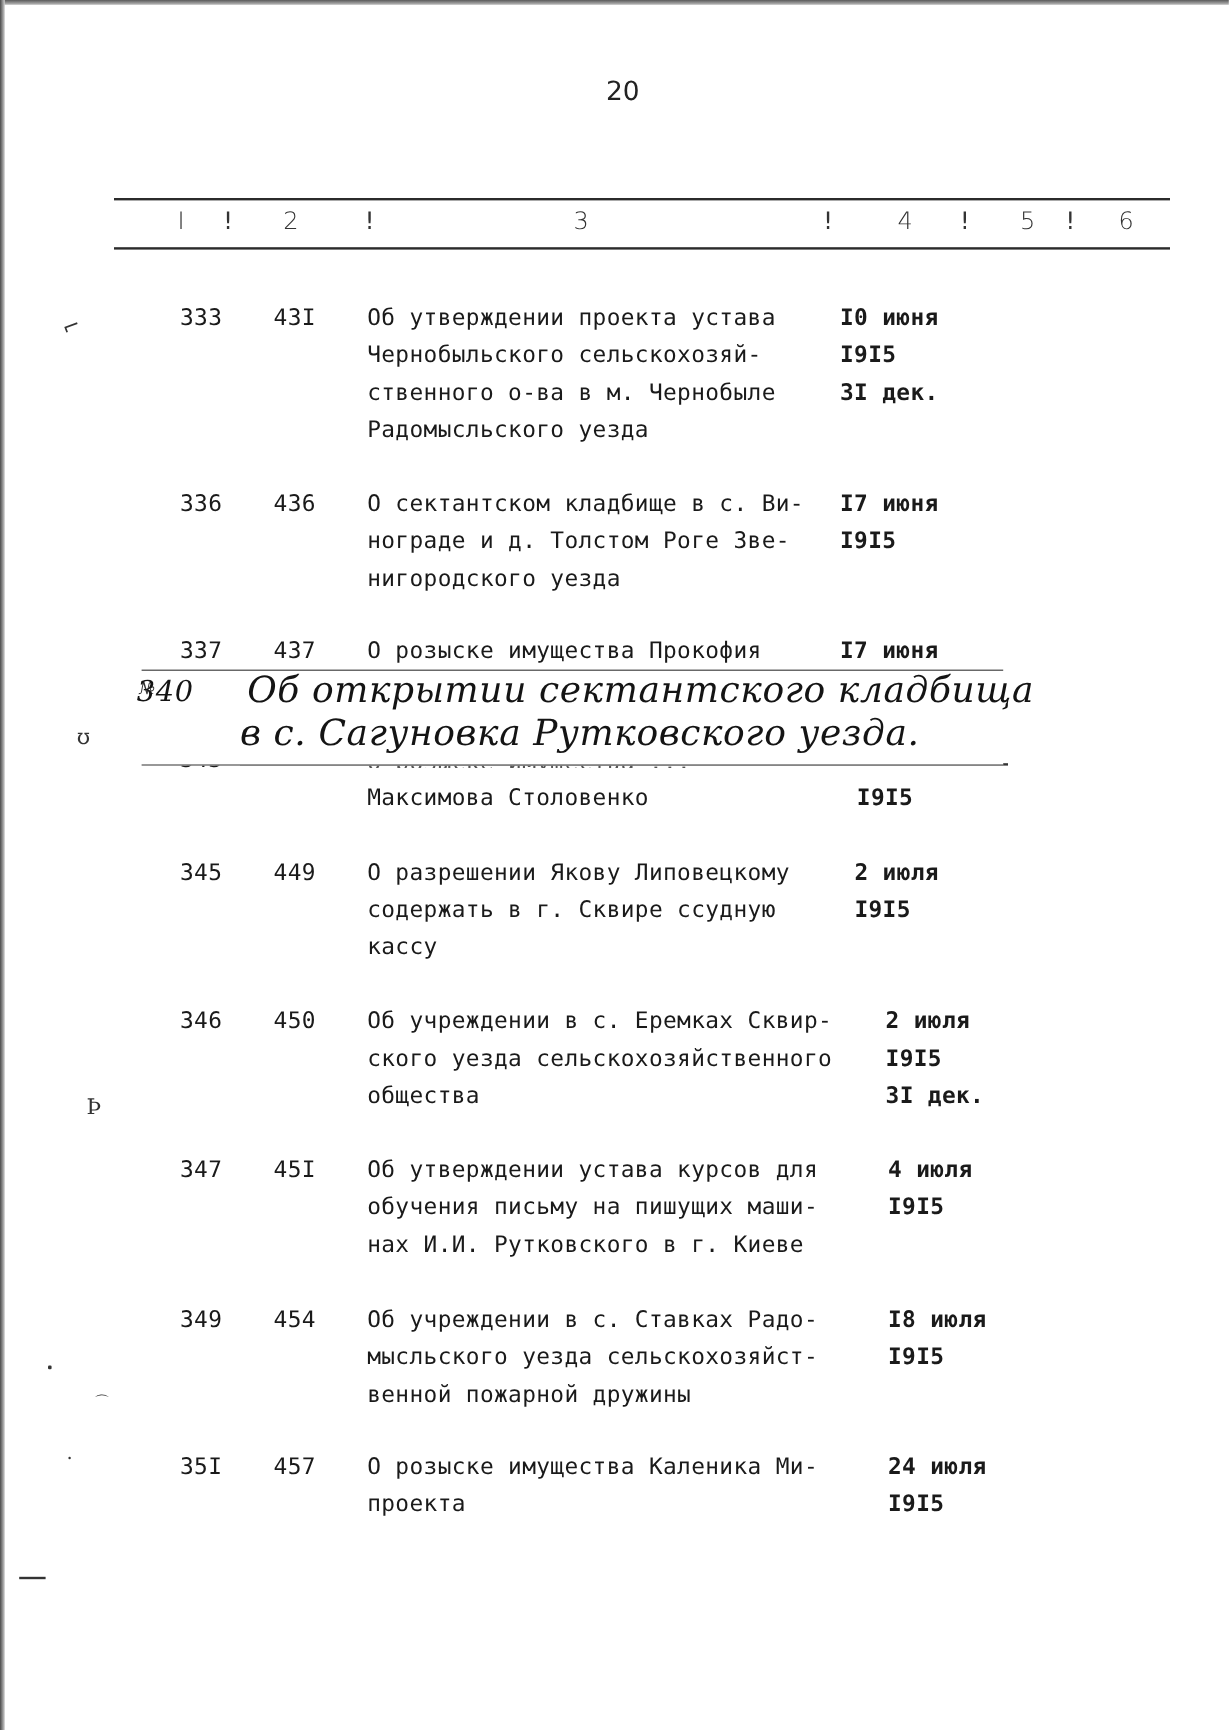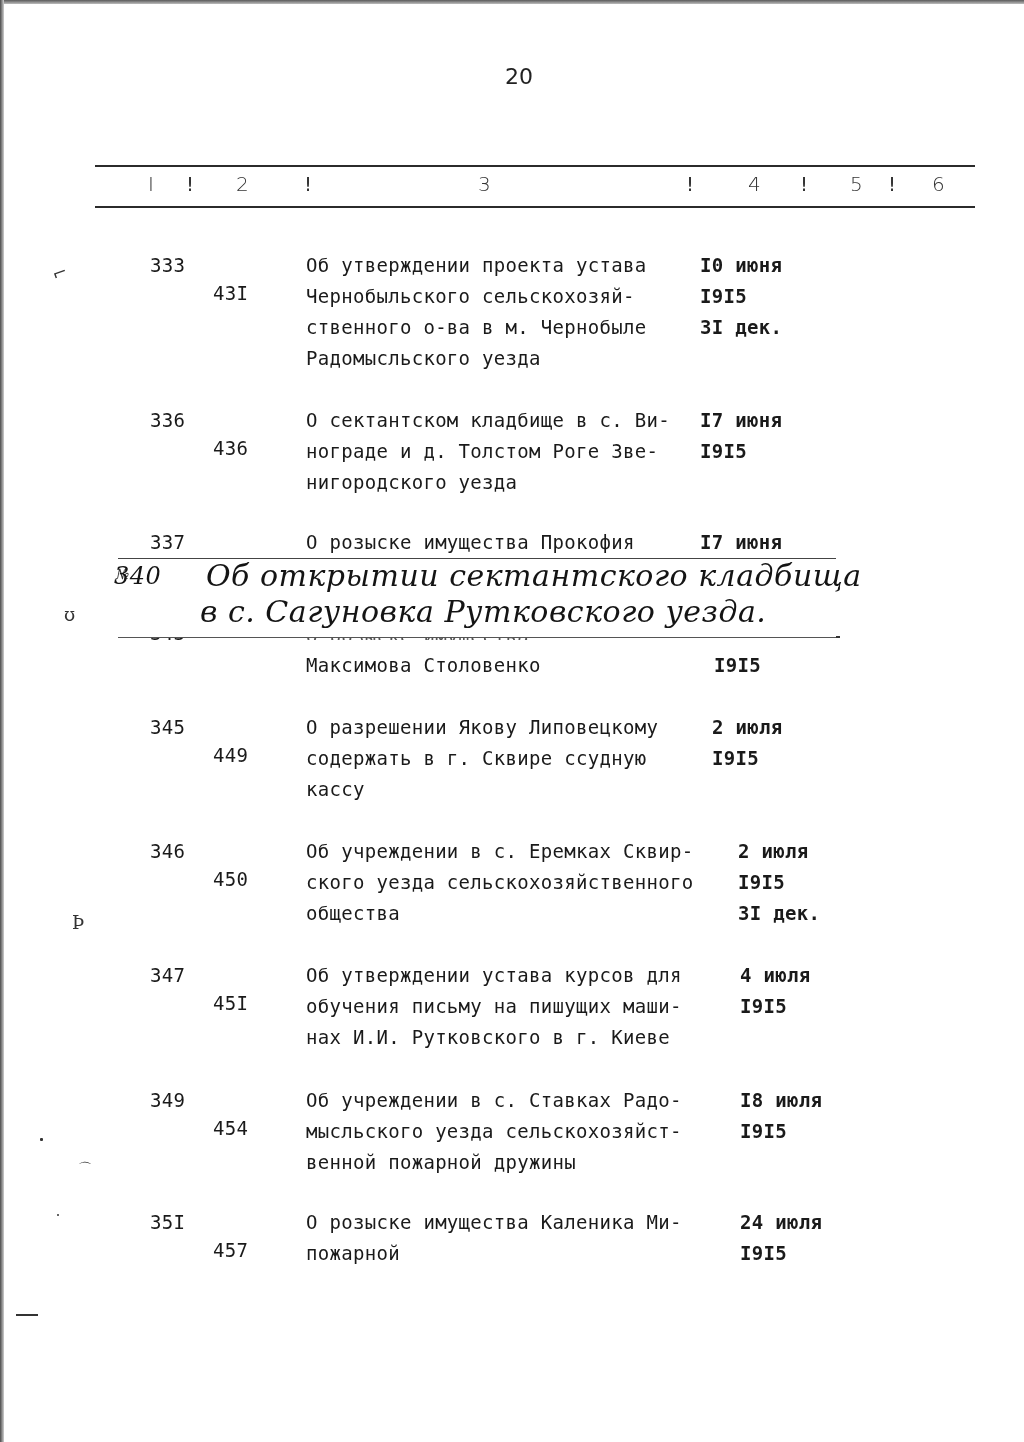--- a/index.html
+++ b/index.html
@@ -44,21 +44,21 @@
       font-family: "DejaVu Sans", sans-serif;
       font-size: 20px; color: #333;
     }
 
     .entry {
       position: absolute; left: 0; width: 1024px;
       font-size: 19px; line-height: 31px;
       letter-spacing: 0.3px;
     }
     .entry .num1 { position: absolute; left: 150px; top: 0; }
-    .entry .num2 { position: absolute; left: 213px; top: 0; margin-top: 28px; }
+    .entry .num2 { position: absolute; left: 228px; top: 0; }
     .entry .title { position: absolute; left: 306px; top: 0; width: 400px; }
     .entry .title .line { display: block; white-space: nowrap; }
     .entry .dates { position: absolute; left: 700px; top: 0; font-weight: bold; }
     .entry .dates .line { display: block; white-space: nowrap; }
 
     
     .slip {
       position: absolute; left: 118px; top: 558px; width: 718px; height: 78px;
       background: #ffffff;
       border-top: 1px solid #444;
@@ -238,21 +238,21 @@
     <span class="line">I8 июля</span>
     <span class="line">I9I5</span>
   </div>
 </div>
 
 <div class="entry" style="top:1207px">
   <span class="num1">35I</span>
   <span class="num2">457</span>
   <div class="title">
     <span class="line">О розыске имущества Каленика Ми-</span>
-    <span class="line">пожарной</span>
+    <span class="line">проекта</span>
   </div>
   <div class="dates" style="left:740px">
     <span class="line">24 июля</span>
     <span class="line">I9I5</span>
   </div>
 </div>
 
 <span class="margin-mark" style="left:52px; top:262px; transform:rotate(-20deg)">⌐</span>
 <span class="margin-mark" style="left:64px; top:604px">ʊ</span>
 <span class="margin-mark" style="left:72px; top:912px">Ϸ</span>

